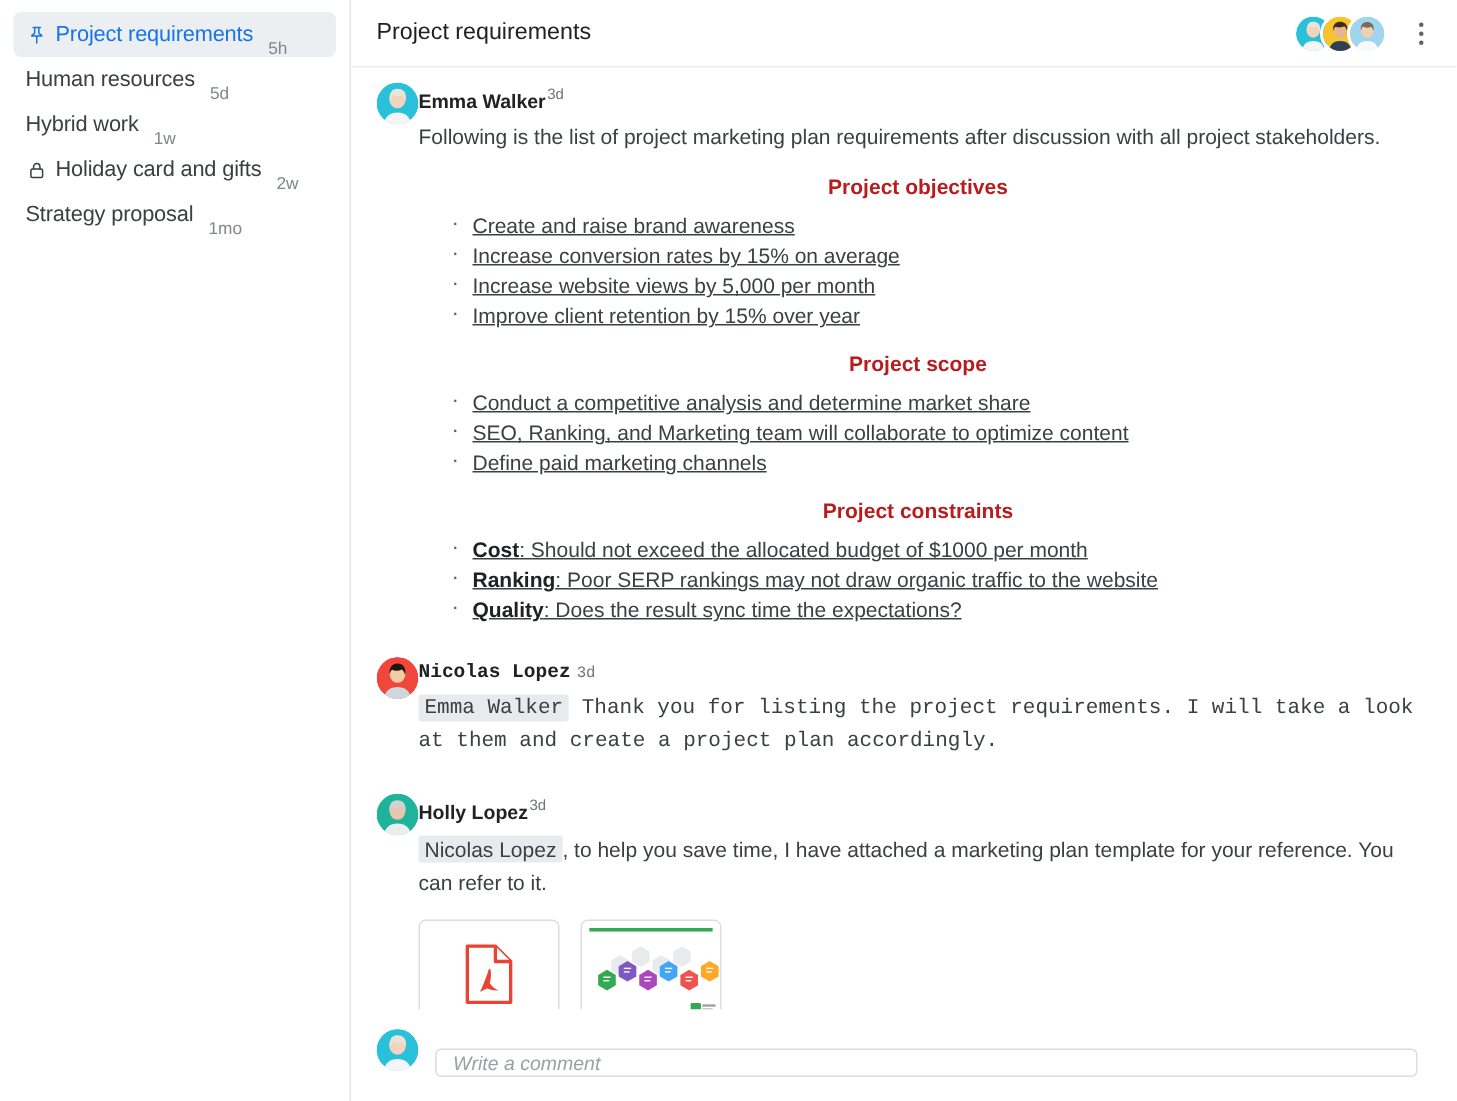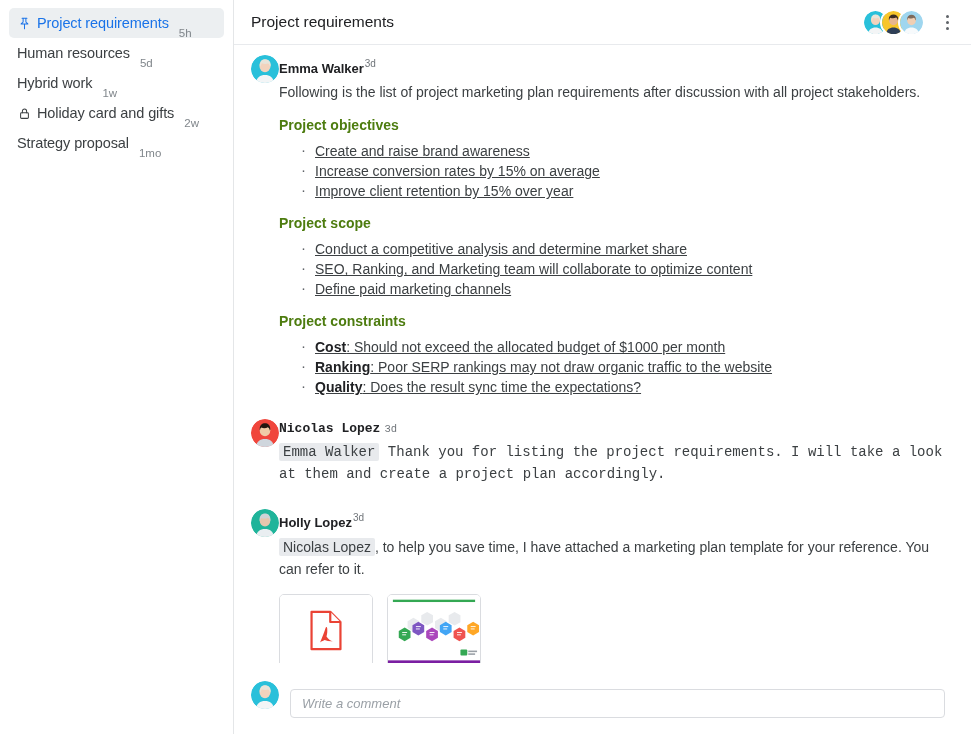--- a/index.html
+++ b/index.html
@@ -71,21 +71,21 @@
   }
   .msg { display:flex; margin-bottom: 4px; }
   .msg-body { flex:1 1 auto; min-width:0; padding-top:1px; }
   .msg-head { line-height:16px; margin-bottom:4px; white-space:nowrap; }
   .author { font-size:13px; font-weight:bold; color:#202124; }
   .stamp { font-size:10px; color:#70757a; vertical-align: super; margin-left:1px; }
   .stamp-sp { font-size:10.5px; color:#70757a; vertical-align: baseline; margin-left:4px; }
 
   .para { font-size:14px; line-height:22px; color:#3c4043; margin: 6px 0 10px 0; }
   .para.tight { margin: 4px 0 8px 0; }
-  .sec-head { font-size:14px; font-weight:bold; color:#4d7c0f; margin: 14px 0 8px 0; }
+  .sec-head { font-size:14px; font-weight:bold; color:#b91c1c; margin: 14px 0 8px 0; text-align: center; }
   ul.blist { list-style:none; margin:0 0 4px 0; padding:0 0 0 22px; }
   ul.blist li {
     font-size:14px; line-height:20px; color:#3c4043;
     position:relative; padding-left:14px; margin-bottom:0px;text-decoration:underline;
   }
   ul.blist li::before {
     content:"\00B7"; position:absolute; left:0; top:-1px;
     color:#5f6368; font-size:15px; line-height:20px;
   }
   ul.blist li b { font-weight:bold; color:#202124; }
@@ -105,21 +105,21 @@
   .file-thumb { height:72px; display:flex; align-items:center; justify-content:center; background:#fff; overflow:hidden; }
 
   
   .composer {
     flex:0 0 auto;
     padding: 8px 26px 16px 17px;
     display:flex; align-items:center; gap:11px;
     background:#fff;
   }
   .comment-input {
-    flex:1 1 auto; height:29px;
+    flex:1 1 auto; height:19px;
     border:1px solid #dadce0; border-radius:4px;
     padding: 0 11px;
     font-family:"Liberation Sans", sans-serif;
     font-size:13px; font-style:italic; color:#80868b;
     background:#fff; outline:none;margin-top:18px;
   }
   .comment-input::placeholder { color:#9aa0a6; font-style:italic; }
 </style>
 </head>
 <body>
@@ -219,20 +219,21 @@
         <div class="msg-body">
           <div class="msg-head">
             <span class="author">Emma Walker</span><span class="stamp">3d</span>
           </div>
           <div class="para tight">Following is the list of project marketing plan requirements after discussion with all project stakeholders.</div>
 
           <div class="sec-head">Project objectives</div>
           <ul class="blist">
             <li><span>Create and raise brand awareness</span></li>
             <li><span>Increase conversion rates by 15% on average</span></li>
+            <li><span>Increase website views by 5,000 per month</span></li>
             <li><span>Improve client retention by 15% over year</span></li>
           </ul>
 
           <div class="sec-head">Project scope</div>
           <ul class="blist">
             <li><span>Conduct a competitive analysis and determine market share</span></li>
             <li><span>SEO, Ranking, and Marketing team will collaborate to optimize content</span></li>
             <li><span>Define paid marketing channels</span></li>
           </ul>
 

